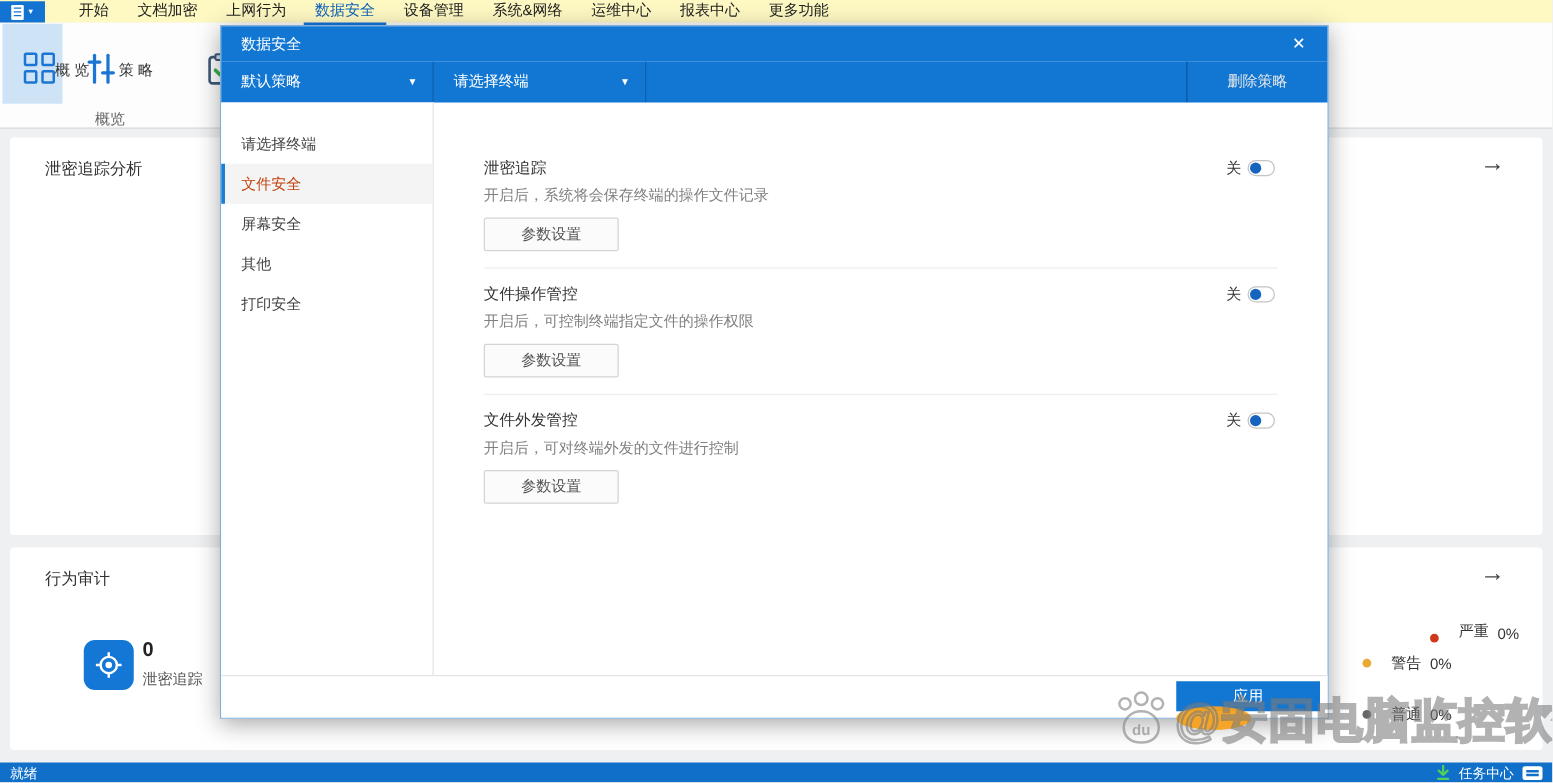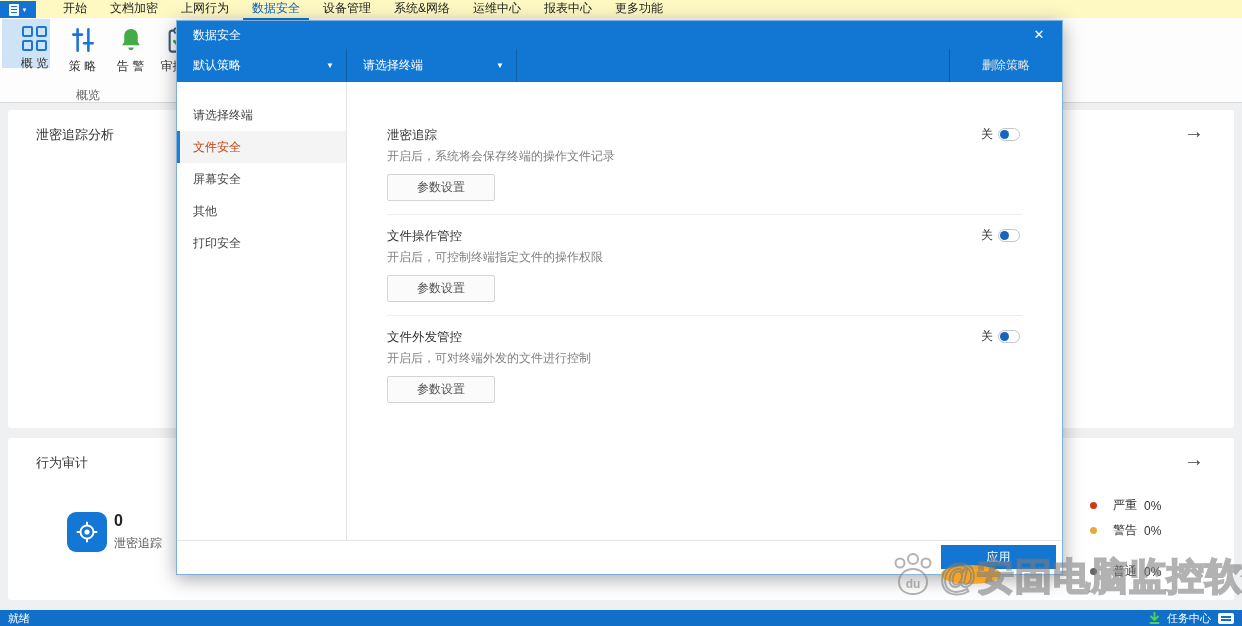--- a/index.html
+++ b/index.html
@@ -12,21 +12,21 @@
   .app-btn .doc { width:10px; height:12px; background:#fff; border-radius:1px; position:relative; }
   .app-btn .doc:before { content:""; position:absolute; left:2px; top:2px; width:6px; height:1.5px; background:#1273d2; box-shadow:0 3px 0 #1273d2, 0 6px 0 #1273d2; }
   .app-btn .caret { font-size:6px; color:#fff; }
   .tabs { display:flex; margin-left:16px; }
   .tab { font-size:12px; color:#222; padding:2px 11px 3px; margin-right:1px; position:relative; cursor:pointer; white-space:nowrap; }
   .tab.active { color:#0d62b8; }
   .tab.active:after { content:""; position:absolute; left:2px; right:2px; bottom:-1px; height:3px; background:#1473d8; }
 
   
   .ribbon { position:absolute; top:18px; left:0; width:100%; height:85px; background:#fdfdfd; border-bottom:1px solid #d8d8d8; z-index:5; }
-  .ribbon-item { position:absolute; top:1px; width:48px; height:49px; display:flex; flex-direction:column; align-items:center; padding-top:7px; cursor:pointer;padding-left:17px; }
+  .ribbon-item { position:absolute; top:1px; width:48px; height:64px; display:flex; flex-direction:row; align-items:center; padding-top:7px; cursor:pointer;padding-left:17px; }
   .ribbon-item.active { background:#cfe3f6; }
   .ribbon-item .ric { height:32px; display:flex; align-items:center; justify-content:center; }
   .ribbon-item .rlabel { font-size:12px; color:#333; margin-top:4px; white-space:nowrap; }
   .grid-ic { display:grid; grid-template-columns:11px 11px; grid-template-rows:11px 11px; gap:3px; }
   .grid-ic span { border:2.5px solid #1b75d2; border-radius:2px; }
   .ribbon-group-label { position:absolute; top:69px; left:0; width:176px; text-align:center; font-size:12px; color:#666; }
 
   
   .card { position:absolute; left:8px; width:1226px; background:#fff; border-radius:3px; z-index:1; }
   .card1 { top:110px; height:318px; }
@@ -124,29 +124,20 @@
           <g stroke="#1b75d2" stroke-width="2.4" stroke-linecap="round">
             <line x1="8" y1="3" x2="8" y2="23"></line>
               <line x1="4" y1="8" x2="12" y2="8"></line>
             <line x1="18" y1="3" x2="18" y2="23"></line>
               <line x1="14" y1="16" x2="22" y2="16"></line>
           </g>
         </svg>
       </div>
       <div class="rlabel">策 略</div>
     </div>
-    <div class="ribbon-item" style="left:98px;">
-      <div class="ric">
-        <svg width="28" height="28" viewBox="0 0 24 24">
-          <path d="M12 2.5c-3.6 0-5.8 2.7-5.8 6v5.2L4.4 16.5h15.2l-1.8-2.8V8.5c0-3.3-2.2-6-5.8-6z" fill="#44ab49"></path>
-          <path d="M9.8 18.5a2.2 2.2 0 0 0 4.4 0z" fill="#44ab49"></path>
-        </svg>
-      </div>
-      <div class="rlabel">告 警</div>
-    </div>
     <div class="ribbon-item" style="left:146px;">
       <div class="ric">
         <svg width="28" height="28" viewBox="0 0 24 24">
           <rect x="4" y="4" width="16" height="18" rx="2" fill="#fff" stroke="#3d5a78" stroke-width="1.8"></rect>
           <rect x="8" y="2" width="8" height="4" rx="1" fill="#d7e3ee" stroke="#3d5a78" stroke-width="1.4"></rect>
           <path d="M8 13l3 3 5.5-6" fill="none" stroke="#3cae49" stroke-width="2.4" stroke-linecap="round" stroke-linejoin="round"></path>
         </svg>
       </div>
       <div class="rlabel">审批任</div>
     </div>
@@ -169,21 +160,21 @@
             <line x1="12" y1="18" x2="12" y2="21.5"></line>
           <line x1="2.5" y1="12" x2="6" y2="12"></line>
             <line x1="18" y1="12" x2="21.5" y2="12"></line>
         </g>
         <circle cx="12" cy="12" r="2.4" fill="#fff"></circle>
       </svg>
     </div>
     <div class="stat-value">0</div>
     <div class="stat-label">泄密追踪</div>
 
-    <div class="legend-row" style="left:1082px; top:59px;">
+    <div class="legend-row" style="left:1136px; top:59px;align-items:flex-end;">
       <span class="legend-dot" style="background:#cc3a1a;"></span>
       <span class="legend-label">严重</span>
       <span class="legend-value">0%</span>
     </div>
     <div class="legend-row" style="left:1082px; top:84px;">
       <span class="legend-dot" style="background:#eaa937;"></span>
       <span class="legend-label">警告</span>
       <span class="legend-value">0%</span>
     </div>
     <div class="legend-row" style="left:1082px; top:125px;">

